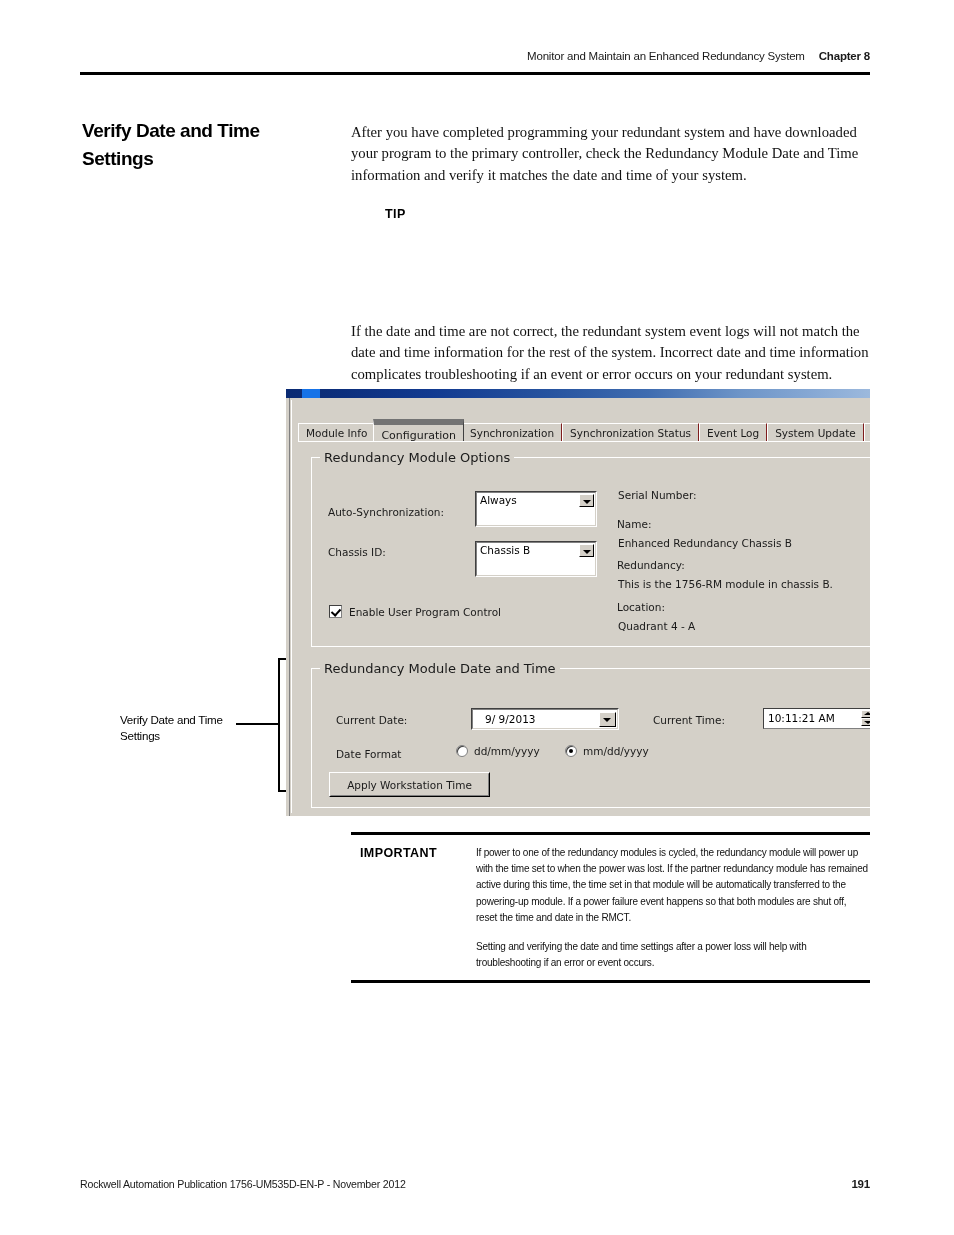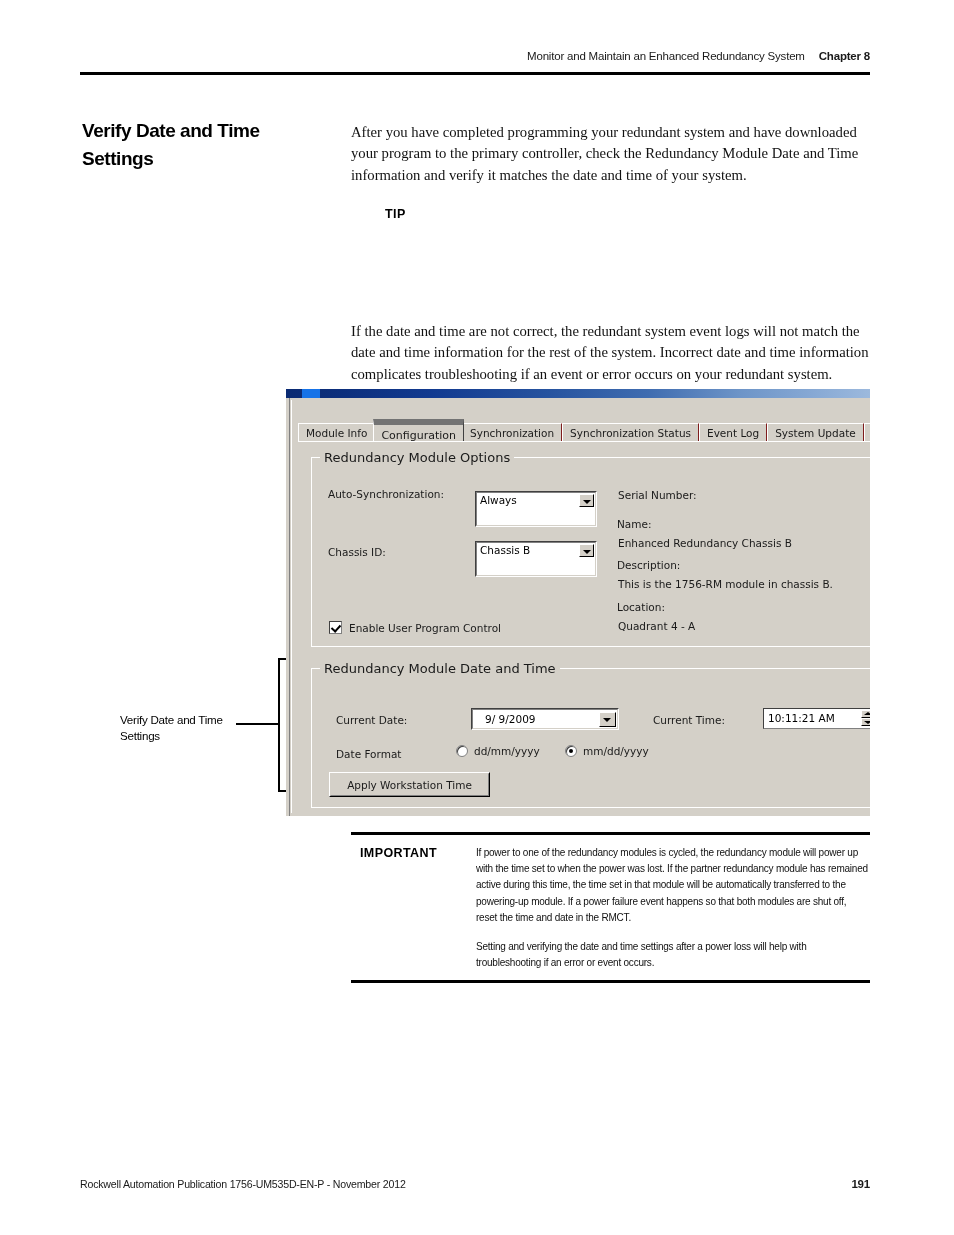--- a/index.html
+++ b/index.html
@@ -564,60 +564,60 @@
       <div class="tab"><span>Event Log</span></div>
       <div class="tab"><span>System Update</span></div>
       <div class="tab"></div>
     </div>
     <div id="tab-underline"></div>
 
     <div class="groupbox" id="gb-options">
       <div class="gb-inner"></div>
       <div class="gb-legend">Redundancy Module Options</div>
 
-      <div class="win-label" style="left:16px; top:30px;">Auto-Synchronization:</div>
+      <div class="win-label" style="left:16px; top:48px;">Auto-Synchronization:</div>
       <div class="combo" style="left:163px; top:33px; width:122px;">
         <div class="combo-inner"></div>
         <div class="combo-text">Always</div>
         <div class="combo-btn"></div>
       </div>
 
       <div class="win-label" style="left:16px; top:88px;">Chassis ID:</div>
       <div class="combo" style="left:163px; top:83px; width:122px;">
         <div class="combo-inner"></div>
         <div class="combo-text">Chassis B</div>
         <div class="combo-btn"></div>
       </div>
 
-      <div class="checkbox-row" style="left:17px; top:147px;margin-top:16px;">
+      <div class="checkbox-row" style="left:17px; top:147px;">
         <span class="checkbox-box checked"></span>
         <span>Enable User Program Control</span>
       </div>
 
       <div class="win-label" style="left:306px; top:31px;">Serial Number:</div>
       <div class="win-value" style="left:306px; top:46px;"></div>
 
       <div class="win-label" style="left:305px; top:60px;">Name:</div>
       <div class="win-value" style="left:306px; top:79px;">Enhanced Redundancy Chassis B</div>
 
-      <div class="win-label" style="left:305px; top:101px;">Description:</div>
+      <div class="win-label" style="left:305px; top:101px;">Redundancy:</div>
       <div class="win-value" style="left:306px; top:120px;">This is the 1756-RM module in chassis B.</div>
 
       <div class="win-label" style="left:305px; top:143px;">Location:</div>
       <div class="win-value" style="left:306px; top:162px;">Quadrant 4 - A</div>
     </div>
 
     <div class="groupbox" id="gb-datetime">
       <div class="gb-inner"></div>
       <div class="gb-legend">Redundancy Module Date and Time</div>
 
       <div class="win-label" style="left:24px; top:45px;">Current Date:</div>
       <div class="combo" style="left:159px; top:39px; width:148px; height:22px;">
         <div class="combo-inner"></div>
-        <div class="combo-text" style="top:4px; left:13px;">9/  9/2009</div>
+        <div class="combo-text" style="top:4px; left:13px;">9/  9/2013</div>
         <div class="combo-btn" style="top:3px; height:15px; width:17px;"></div>
       </div>
 
       <div class="win-label" style="left:341px; top:45px;">Current Time:</div>
       <div class="spin-field" style="left:451px; top:39px; width:114px; height:21px;">
         <div class="spin-text">10:11:21 AM</div>
         <div class="spin-up"></div>
         <div class="spin-dn"></div>
       </div>
 

